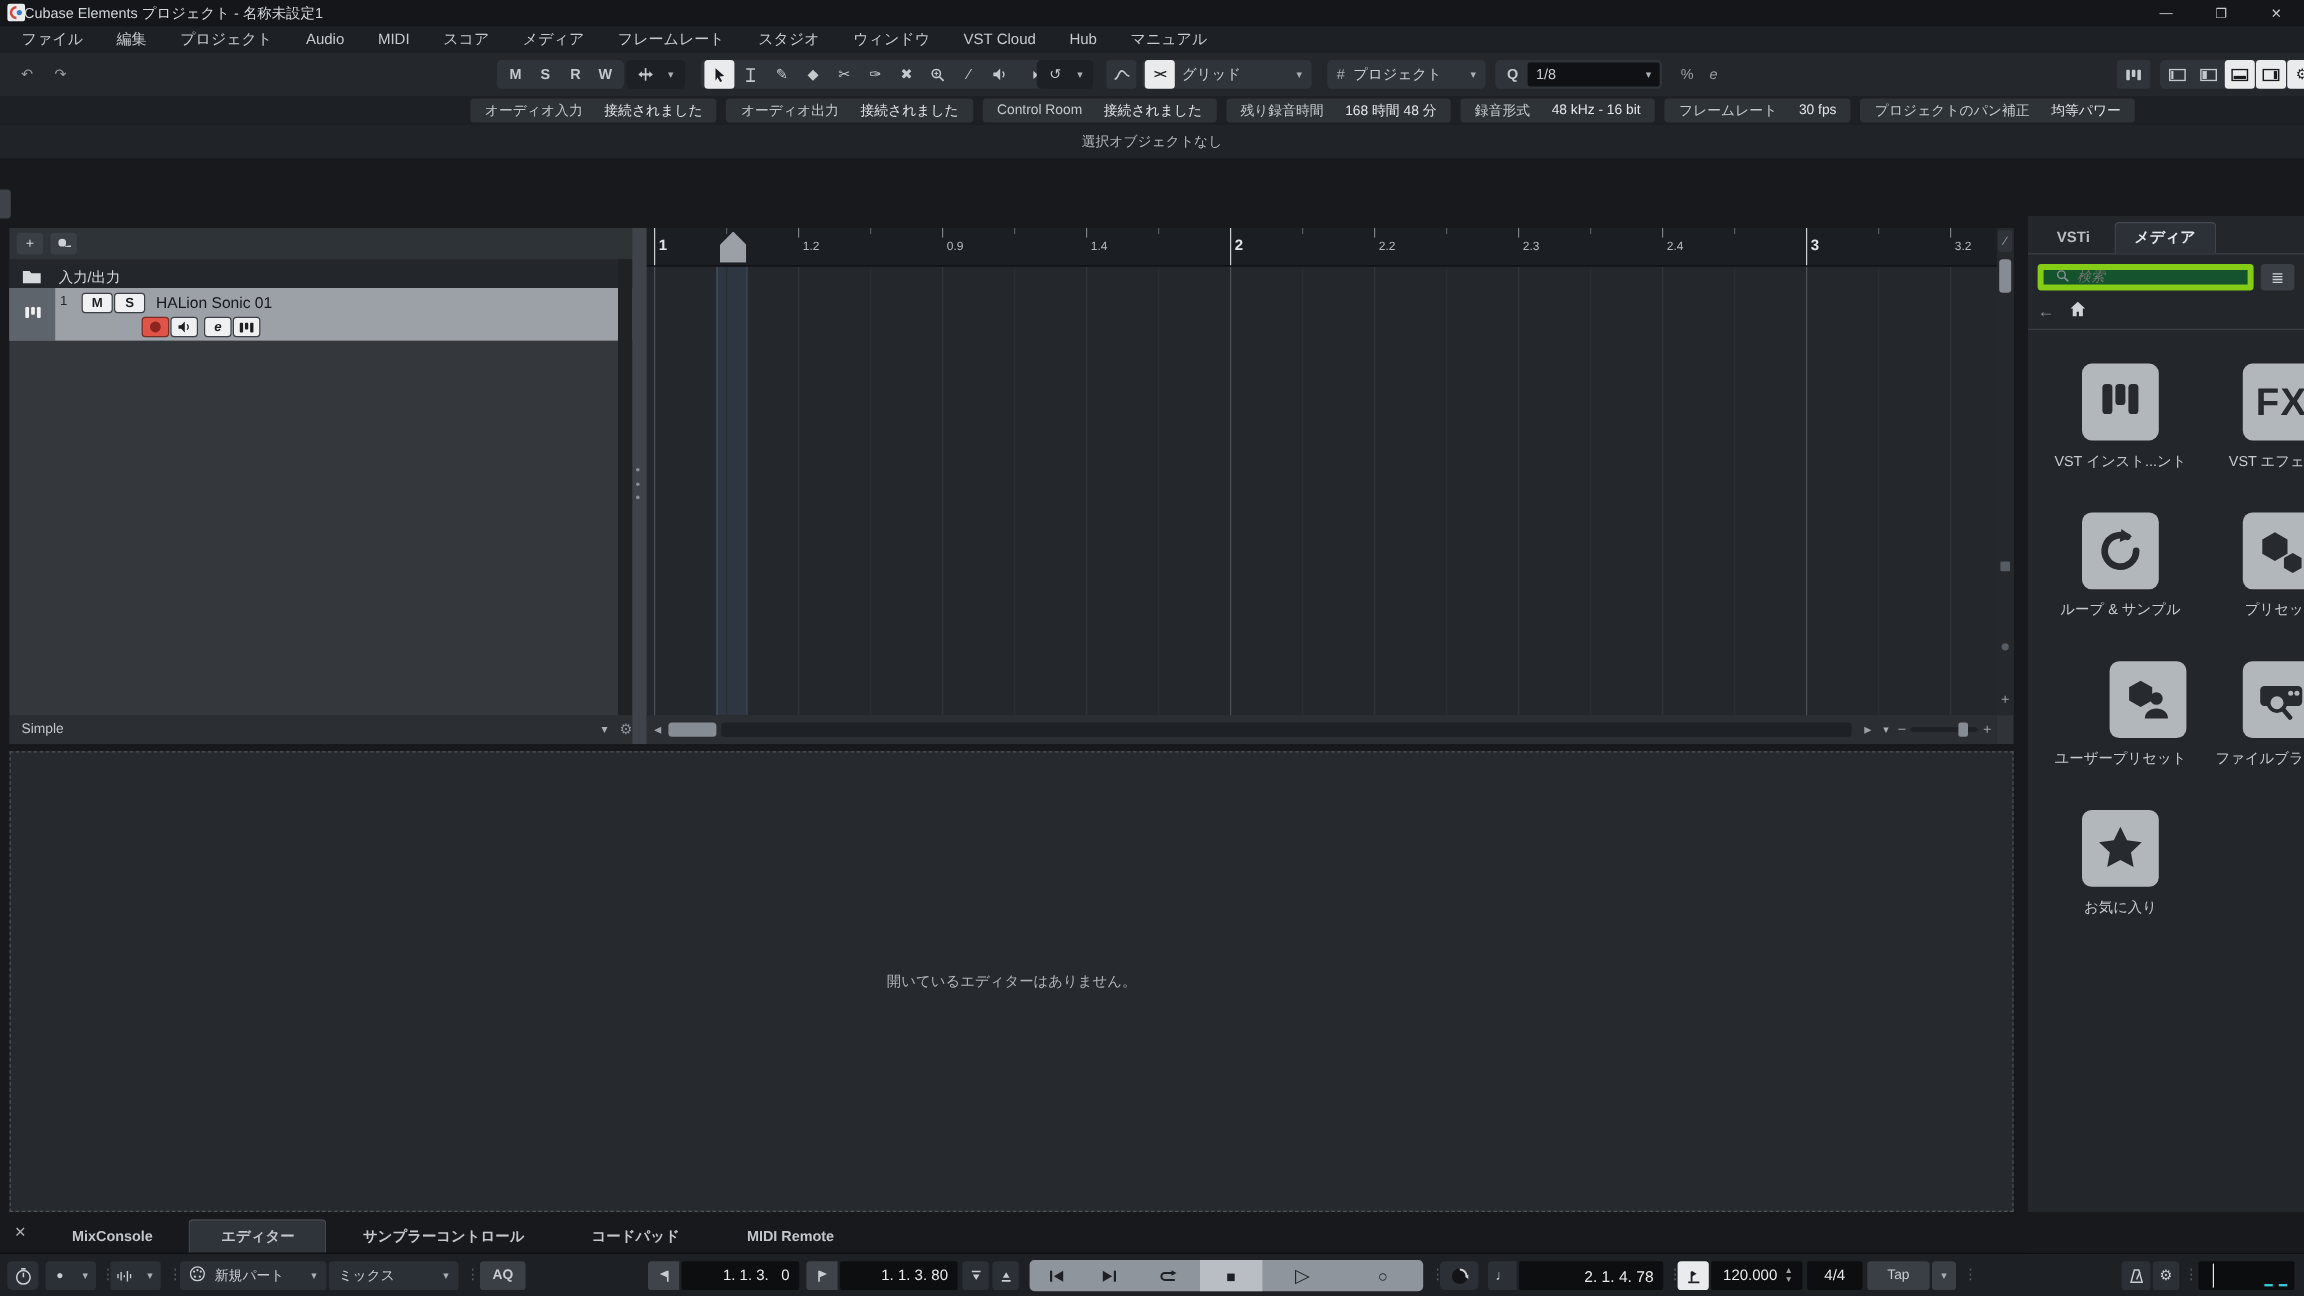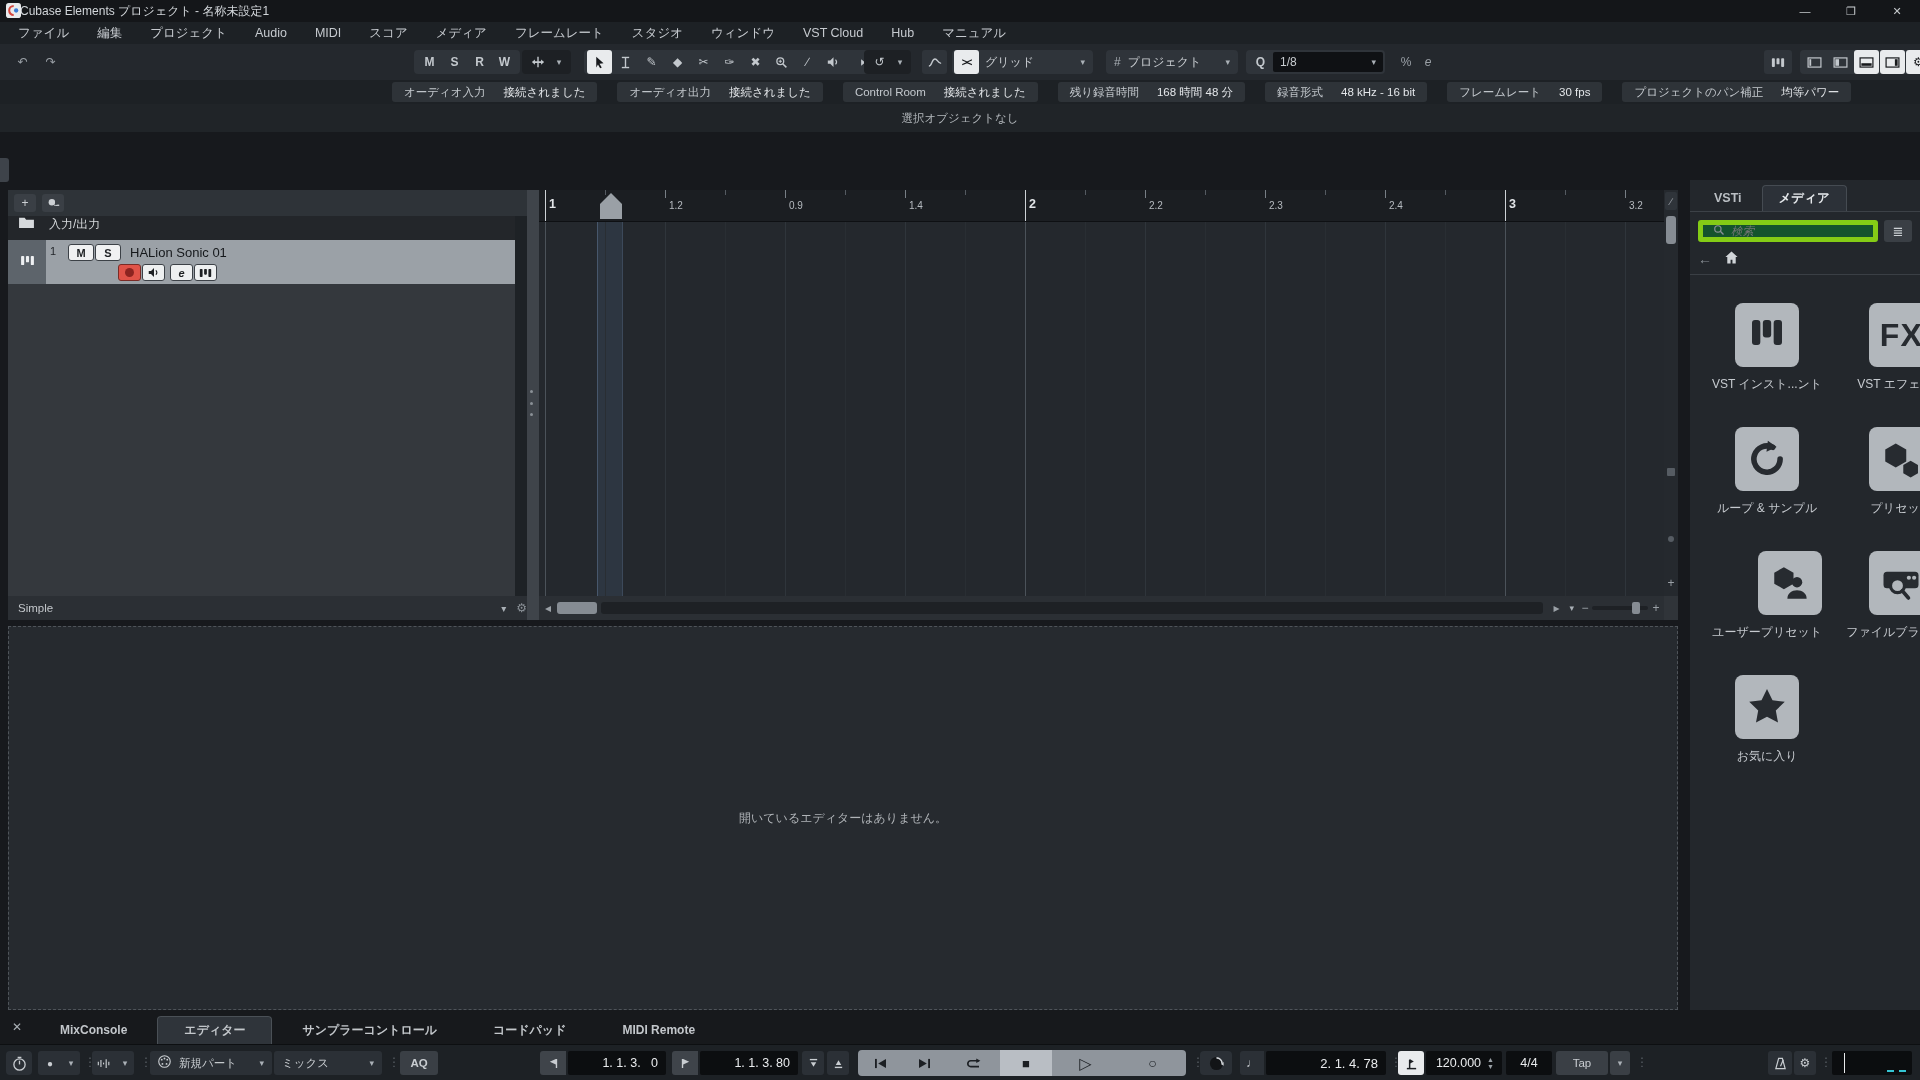--- a/index.html
+++ b/index.html
@@ -17,29 +17,29 @@
 .winbtn{width:46px;height:22px;display:inline-flex;align-items:center;justify-content:center;color:#c6cacd;font-size:11px}
 
 #menubar{left:0;top:22px;width:1920px;height:22px;background:#1d2125;display:flex;align-items:center;padding-left:4px}
 #menubar .mitem{padding:0 14px;height:22px;display:inline-flex;align-items:center;color:#c6cacf;font-size:12.5px}
 
 #toolbar{left:0;top:44px;width:1920px;height:36px;background:#24282d}
 .tbtn{width:25px;height:24px;display:inline-flex;align-items:center;justify-content:center;color:#c3c8cd;border-radius:3px;font-size:12px}
 .tbtn.sel{background:#e9ebed;color:#17191c}
 
 #statusbar{left:0;top:80px;width:1920px;height:24px;background:#1d2125;display:flex;align-items:center}
-.chip{display:inline-flex;align-items:center;gap:18px;background:#2e3338;border-radius:3px;height:20px;padding:0 12px;margin-right:20px}
+.chip{display:inline-flex;align-items:center;gap:18px;background:#2e3338;border-radius:3px;height:20px;padding:0 12px;margin-right:8px}
 .chip .lab{color:#c4c9ce;font-size:11.5px}
 .chip .val{color:#e3e6e9;font-size:11.5px;font-weight:normal}
 #infoline{left:0;top:104px;width:1920px;height:28px;background:#202428;display:flex;align-items:center;justify-content:center;color:#b4b9bd;font-size:11.5px}
 
 #project{left:8px;top:190px;width:1670px;height:430px;background:#303439}
 #trackToolbar{left:0;top:0;width:531px;height:26px;background:#2e3338;display:flex;align-items:center;gap:6px;padding-left:6px}
 .smallbtn{width:22px;height:18px;background:#3a3f45;border-radius:3px;display:inline-flex;align-items:center;justify-content:center;color:#ccd0d4;font-size:12px}
-#ioRow{left:0;top:26px;width:519px;height:24px;background:#23262a;display:flex;align-items:flex-start;color:#d7dadd}
+#ioRow{left:0;top:26px;width:519px;height:24px;background:#23262a;display:flex;align-items:flex-end;color:#d7dadd}
 #track1{left:0;top:50px;width:519px;height:44px;background:#9ba1a7;color:#17191c}
 .msbtn{width:26px;height:17px;background:#f0f1f2;border:1px solid #3c4147;border-radius:3px;display:inline-flex;align-items:center;justify-content:center;font-weight:bold;font-size:11px;color:#1d2023}
 .trbtn{width:23px;height:17px;background:#eef0f1;border:1px solid #3c4147;border-radius:3px;display:inline-flex;align-items:center;justify-content:center;font-size:11px;color:#1d2023}
 #trackRest{left:0;top:94px;width:519px;height:312px;background:#34383d}
 #trackScrollCol{left:507px;top:26px;width:12px;height:380px;background:#1e2226}
 #presetRow{left:0;top:406px;width:531px;height:24px;background:#2b2f34;display:flex;align-items:center;color:#c3c7cb}
 #divider{left:519px;top:0;width:12px;height:430px;background:#3f444a}
 #eventArea{left:531px;top:0;width:1125px;height:430px;background:#24282d}
 #ruler{left:0;top:0;width:1125px;height:32px;background:#1b1e22;border-bottom:1px solid #0e1013;overflow:hidden}
 #grid{left:0;top:32px;width:1125px;height:374px;overflow:hidden}

